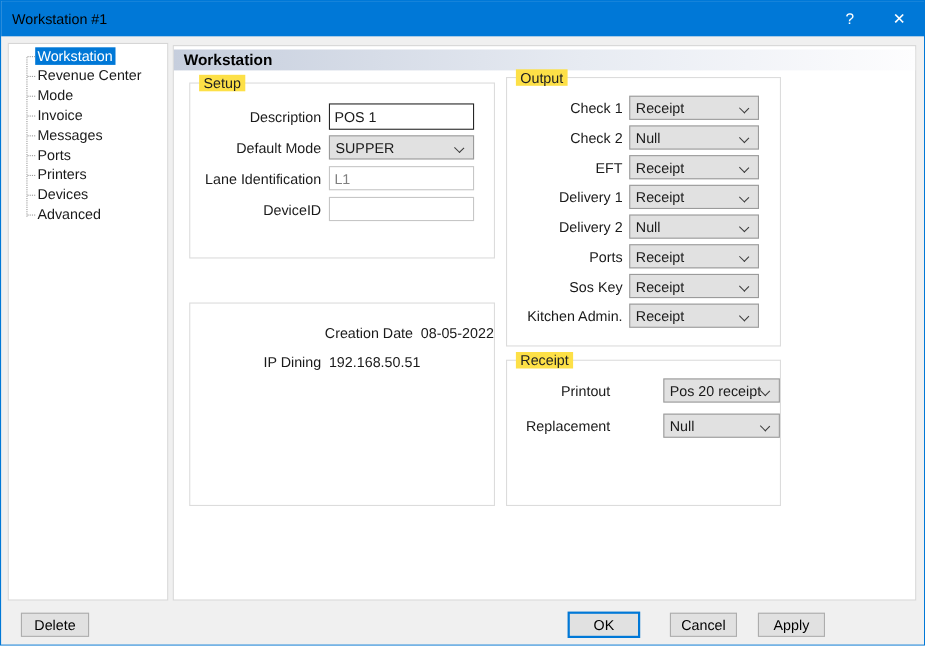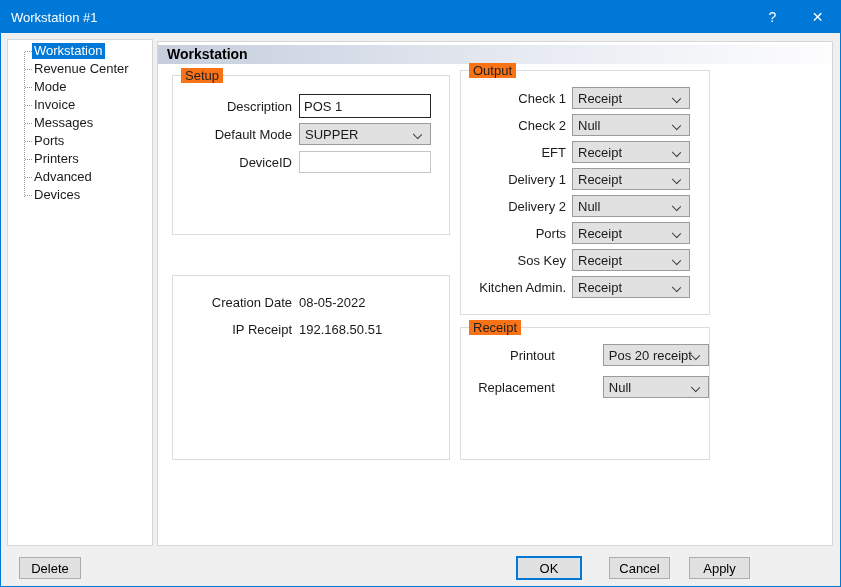--- a/index.html
+++ b/index.html
@@ -5,21 +5,21 @@
   * { margin:0; padding:0; box-sizing:border-box; }
   html,body { width:841px; height:587px; }
   body { font-family:"Liberation Sans", sans-serif; font-size:13px; color:#1a1a1a; }
 
   .window { position:relative; width:841px; height:587px; background:#F0F0F0;
             border:1px solid #0078D7; overflow:hidden; }
 
   
   .titlebar { position:absolute; left:0; top:0; width:100%; height:32px;
               background:#0078D7; display:flex; align-items:center; }
-  .titlebar .title { color:#ffffff; padding-left:10px; font-size:13px; }
+  .titlebar .title { color:#000000; padding-left:10px; font-size:13px; }
   .tb-btns { margin-left:auto; display:flex; height:100%; }
   .tb-btn { width:45px; height:100%; display:flex; align-items:center; justify-content:center;
             color:#ffffff; font-size:14px; cursor:default; }
 
   
   .treepanel { position:absolute; left:6px; top:38px; width:146px; height:507px;
                background:#ffffff; border:1px solid #D6D6D6; padding-top:2px; }
   .tree { position:relative; }
   .tree-vline { position:absolute; left:16px; top:10px; height:145px; width:0;
                 border-left:1px dotted #9a9a9a; }
@@ -31,36 +31,36 @@
   .tree-item .sel { background:#0078D7; color:#ffffff; }
 
   
   .content { position:absolute; left:156px; top:40px; width:676px; height:505px;
              background:#ffffff; border:1px solid #D6D6D6; }
   .pageheader { position:absolute; left:0; top:3px; width:100%; height:19px;
                 background:linear-gradient(to right,#C6CEDD 0%, #E7EBF2 55%, #FDFDFE 100%);
                 font-weight:bold; font-size:14px; color:#000; line-height:19px; padding-left:9px; }
 
   .group { position:absolute; border:1px solid #DCDCDC; background:#ffffff; }
-  .group-title { position:absolute; top:-8px; left:8px; background:#f97316; padding:0 4px;
+  .group-title { position:absolute; top:-8px; left:8px; background:#fde047; padding:0 4px;
                  font-size:13px; color:#222; line-height:15px; }
 
   .row { display:flex; align-items:center; }
   .row label { text-align:right; white-space:nowrap; }
 
   
   .g-setup { left:14px; top:33px; width:278px; height:160px; }
   .g-setup .row { margin-bottom:4px; height:24px; }
   .g-setup .row:first-of-type { margin-top:18px; }
   .g-setup .row label { width:119px; margin-right:7px; }
 
   
   .g-info { left:14px; top:233px; width:278px; height:185px; }
   .g-info .row { height:22px; margin-bottom:5px; }
-  .g-info .row:first-of-type { margin-top:15px; }
+  .g-info .row:first-of-type { margin-top:15px;justify-content:flex-end; }
   .g-info .row label { width:119px; margin-right:7px; }
   .g-info .val { color:#1a1a1a; }
 
   
   .g-output { left:302px; top:28px; width:250px; height:245px; }
   .g-output .row { height:22px; margin-bottom:5px; }
   .g-output .row:first-of-type { margin-top:16px; }
   .g-output .row label { width:105px; margin-right:6px; }
 
   
@@ -107,54 +107,58 @@
   <div class="treepanel">
     <div class="tree">
       <div class="tree-vline"></div>
       <div class="tree-item"><span class="lbl sel">Workstation</span></div>
       <div class="tree-item"><span class="lbl">Revenue Center</span></div>
       <div class="tree-item"><span class="lbl">Mode</span></div>
       <div class="tree-item"><span class="lbl">Invoice</span></div>
       <div class="tree-item"><span class="lbl">Messages</span></div>
       <div class="tree-item"><span class="lbl">Ports</span></div>
       <div class="tree-item"><span class="lbl">Printers</span></div>
+      <div class="tree-item"><span class="lbl">Devices</span></div>
       <div class="tree-item"><span class="lbl">Advanced</span></div>
-      <div class="tree-item"><span class="lbl">Devices</span></div>
     </div>
   </div>
 
   <div class="content">
     <div class="pageheader">Workstation</div>
 
     <div class="group g-setup">
       <span class="group-title">Setup</span>
       <div class="row">
         <label>Description</label>
         <input class="tb focused" value="POS 1" style="">
       </div>
       <div class="row">
         <label>Default Mode</label>
         <div class="combo">
           <span>SUPPER</span>
           <i class="chev"></i>
         </div>
       </div>
       <div class="row">
+        <label>Lane Identification</label>
+        <input class="tb dim" value="L1" style="">
+      </div>
+      <div class="row">
         <label>DeviceID</label>
         <input class="tb" value="" style="">
       </div>
     </div>
 
     <div class="group g-info">
       <div class="row">
         <label>Creation Date</label>
         <span class="val">08-05-2022</span>
       </div>
       <div class="row">
-        <label>IP Receipt</label>
+        <label>IP Dining</label>
         <span class="val">192.168.50.51</span>
       </div>
     </div>
 
     <div class="group g-output">
       <span class="group-title">Output</span>
       <div class="row">
         <label>Check 1</label>
         <div class="combo w118">
           <span>Receipt</span>

